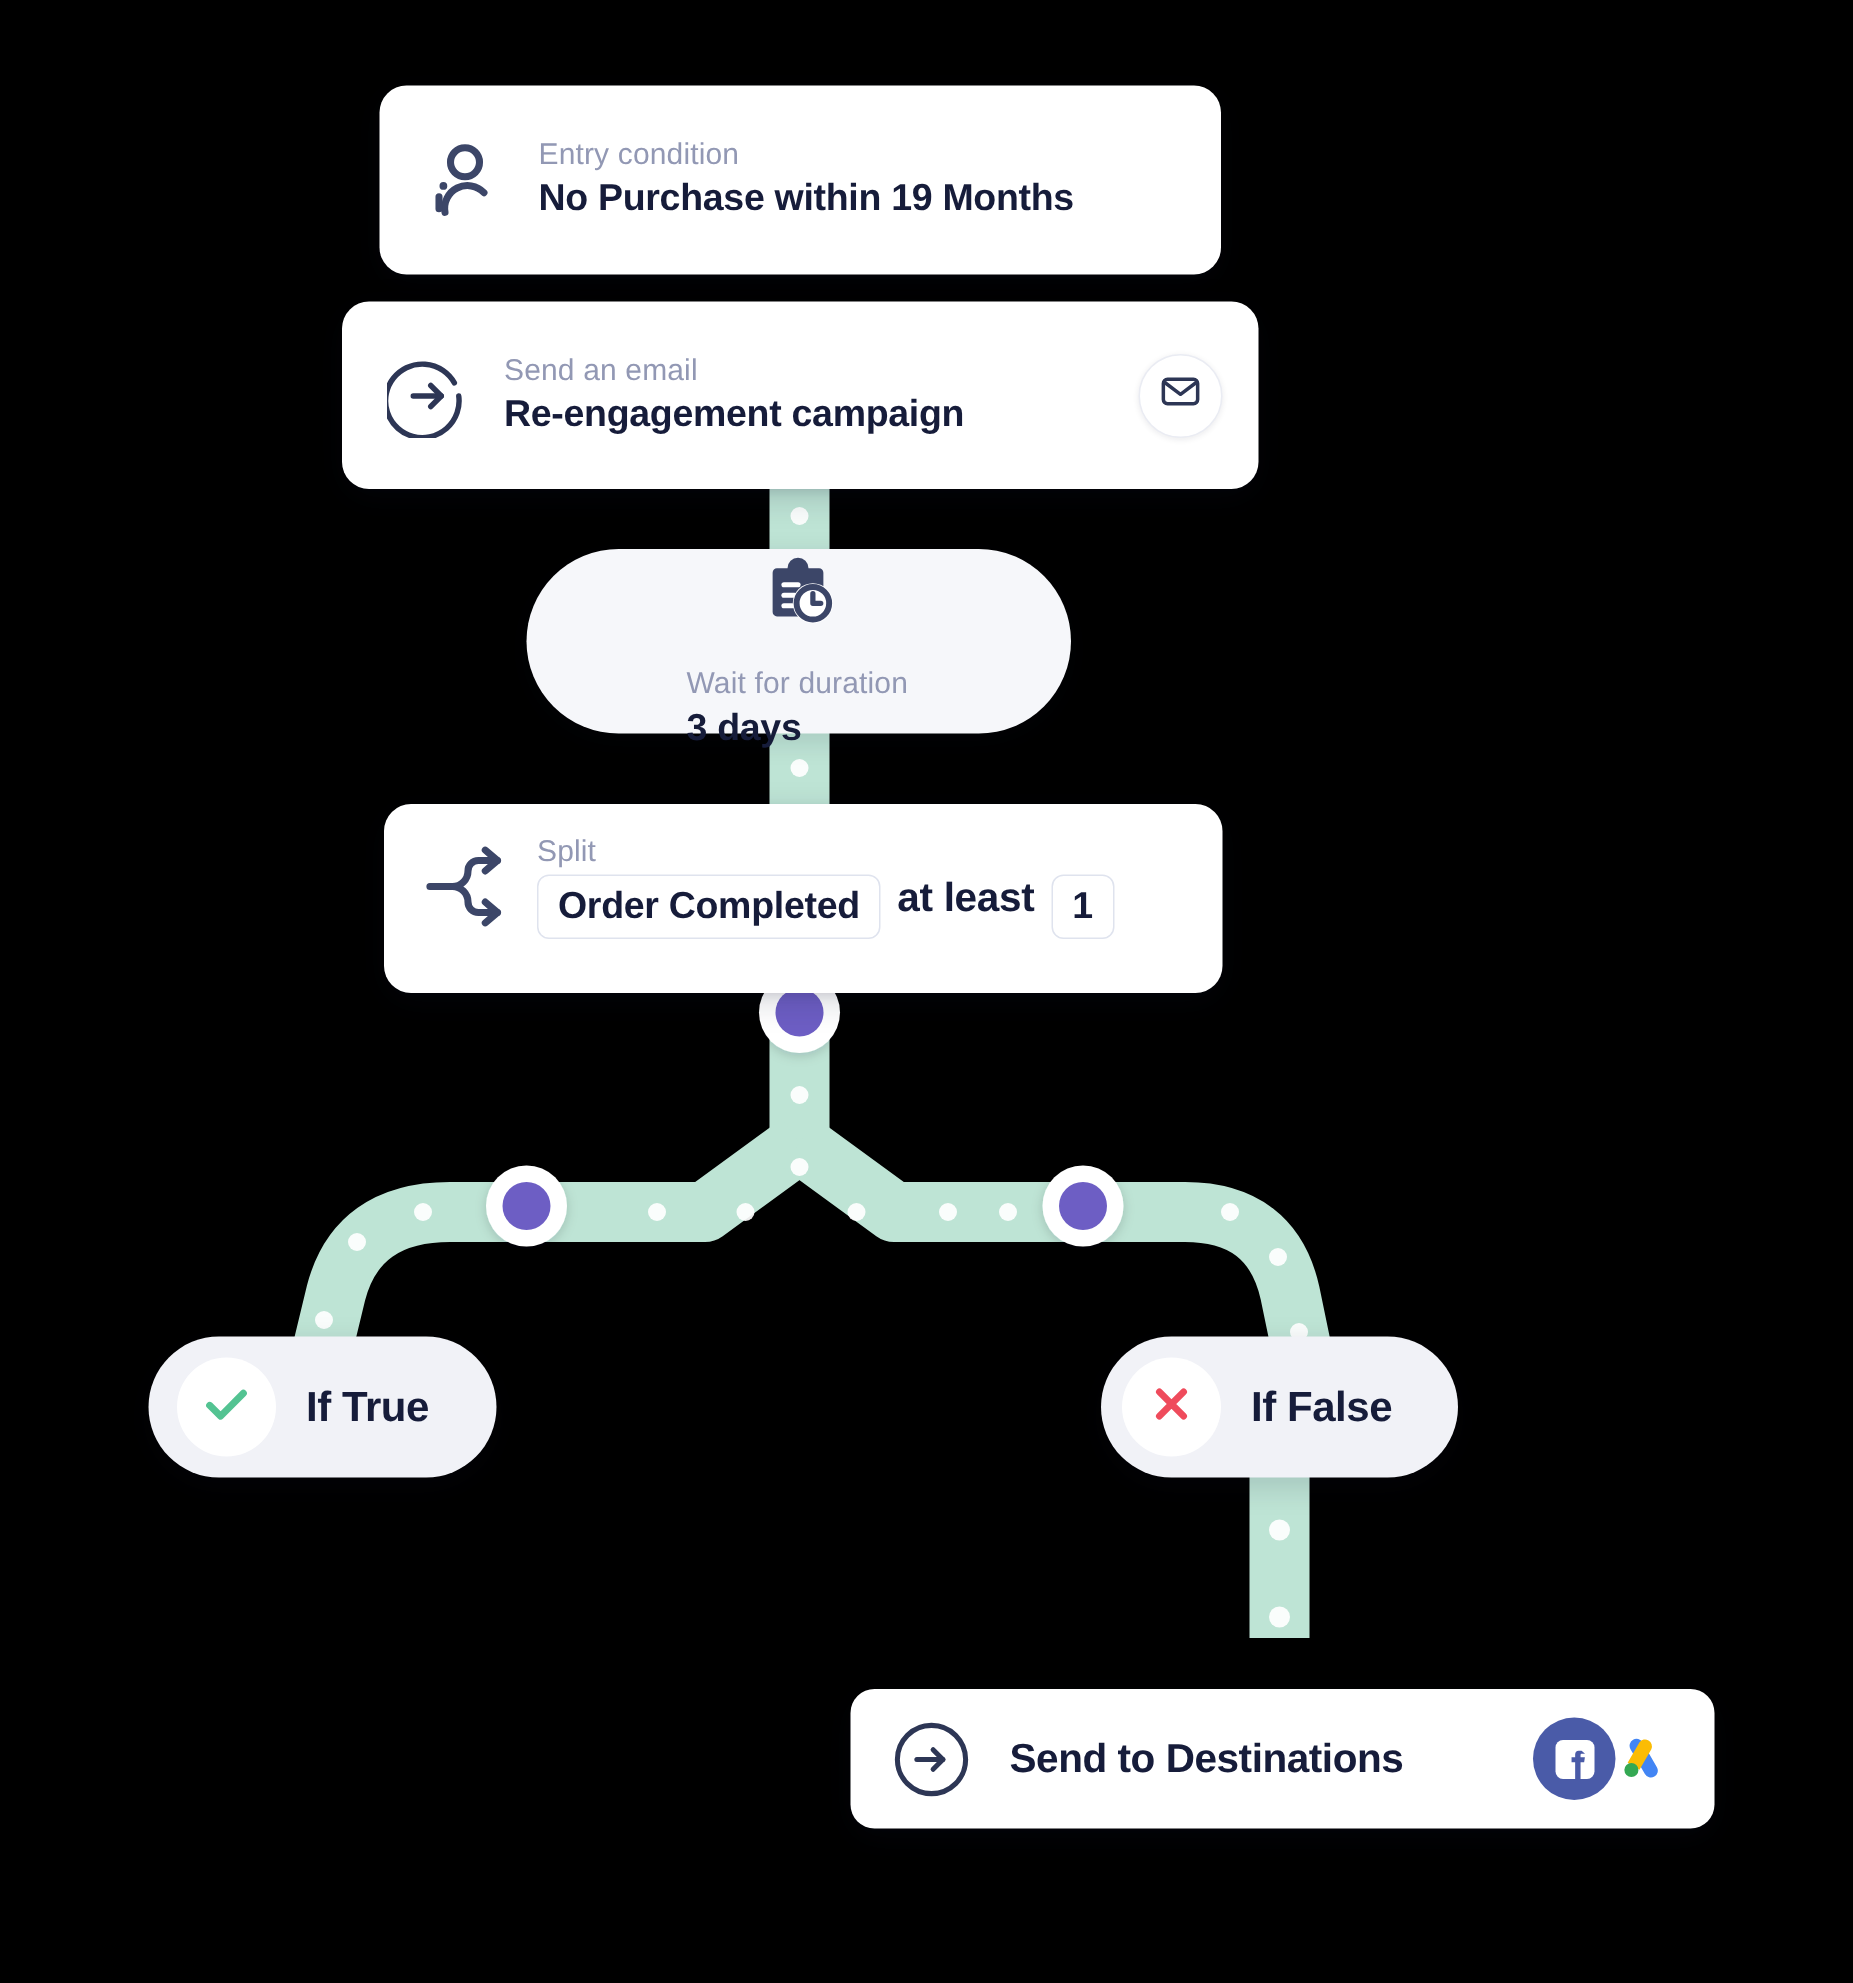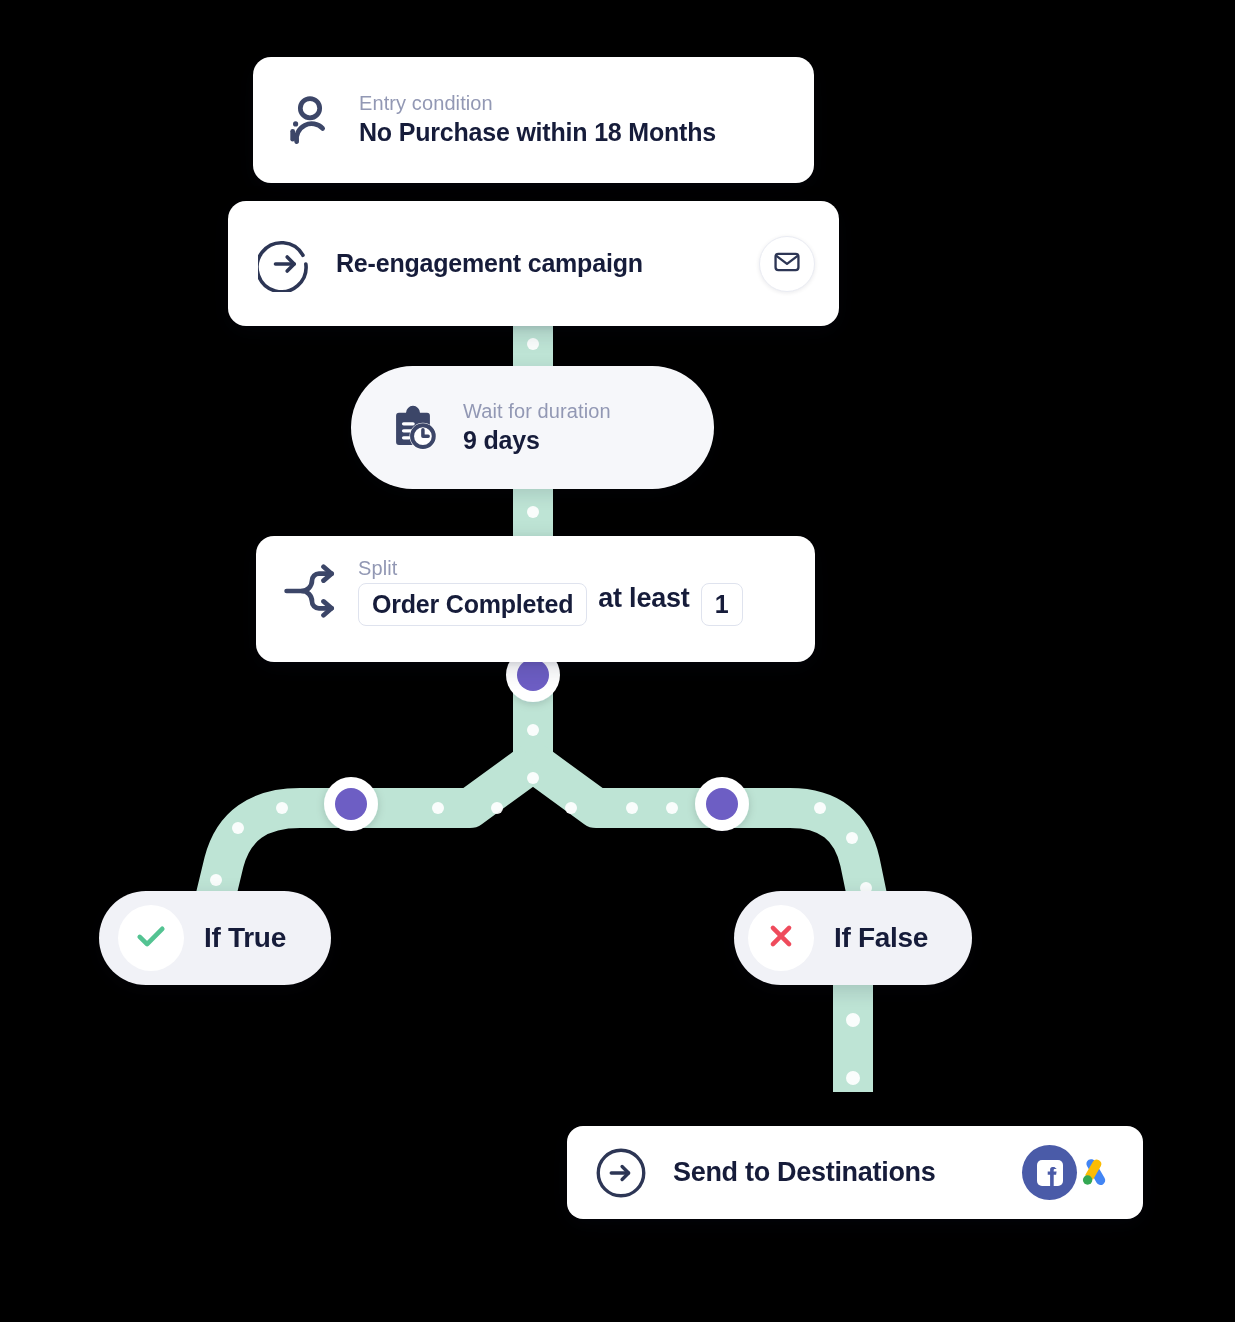--- a/index.html
+++ b/index.html
@@ -108,20 +108,21 @@
 
   
   #card-wait {
     left: 351px;  top: 366px;
     width: 363px; height: 123px;
     border-radius: 62px;
     background: #f6f7fa;
     box-shadow: 0 5px 18px rgba(18,22,48,0.13);
     padding: 0 36px 0 34px;
     gap: 22px;
+    flex-direction: column;
   }
   #card-wait .card-label { color: #9298b4; }
 
   
   #card-split {
     left: 256px;  top: 536px;
     width: 559px; height: 126px;
     padding: 0 22px 16px 26px;
     gap: 16px;
   }
@@ -316,33 +317,34 @@
     <div class="card-icon">
       <svg width="54" height="54" viewBox="0 0 48 48">
         <circle cx="24" cy="13.5" r="8.6" fill="none" stroke="#3c4668" stroke-width="4.2"></circle>
         <path d="M10.5 40.5 a13.5 13.5 0 0 1 25 -6.6" fill="none" stroke="#3c4668" stroke-width="4.2" stroke-linecap="round" transform="rotate(-12 24 34)"></path>
         <circle cx="11.2" cy="27.5" r="2.3" fill="#3c4668"></circle>
         <path d="M8.6 34 L8.6 41" stroke="#3c4668" stroke-width="4.2" stroke-linecap="round"></path>
       </svg>
     </div>
     <div class="card-text">
       <span class="card-label">Entry condition</span>
-      <span class="card-value">No Purchase within 18 Months</span>
+      <span class="card-value">No Purchase within 19 Months</span>
     </div>
   </div>
 
   <div class="card" id="card-email">
     <div class="card-icon">
       <svg width="56" height="56" viewBox="0 0 48 48">
         <path d="M38.5 16.5 A21 21 0 1 0 41 24" fill="none" stroke="#2d3655" stroke-width="3.1" stroke-linecap="round"></path>
         <path d="M15 24 H31" stroke="#2d3655" stroke-width="3.1" stroke-linecap="round"></path>
         <path d="M25 18 L31 24 L25 30" fill="none" stroke="#2d3655" stroke-width="3.1" stroke-linecap="round" stroke-linejoin="round"></path>
       </svg>
     </div>
     <div class="card-text">
+      <span class="card-label">Send an email</span>
       <span class="card-value">Re-engagement campaign</span>
     </div>
     <div class="email-badge">
       <span>
         <svg width="28" height="28" viewBox="0 0 24 24">
           <rect x="2.2" y="5" width="19.6" height="14" rx="2.4" fill="none" stroke="#2d3655" stroke-width="2"></rect>
           <path d="M3.2 7 L12 13.6 L20.8 7" fill="none" stroke="#2d3655" stroke-width="2" stroke-linecap="round" stroke-linejoin="round"></path>
         </svg>
       </span>
     </div>
@@ -357,21 +359,21 @@
         <rect x="14.5" y="19" width="11" height="2.9" rx="1.45" fill="#ffffff"></rect>
         <rect x="14.5" y="25" width="9" height="2.9" rx="1.45" fill="#ffffff"></rect>
         <rect x="14.5" y="31" width="7.5" height="2.9" rx="1.45" fill="#ffffff"></rect>
         <circle cx="32.5" cy="31" r="11.5" fill="#ffffff"></circle>
         <circle cx="32.5" cy="31" r="9.3" fill="none" stroke="#3c4668" stroke-width="3.4"></circle>
         <path d="M32.5 25.5 V31 H37" fill="none" stroke="#3c4668" stroke-width="3" stroke-linecap="round" stroke-linejoin="round"></path>
       </svg>
     </div>
     <div class="card-text">
       <span class="card-label">Wait for duration</span>
-      <span class="card-value">9 days</span>
+      <span class="card-value">3 days</span>
     </div>
   </div>
 
   <div class="card" id="card-split">
     <div class="card-icon">
       <svg width="60" height="54" viewBox="0 0 52 46">
         <path d="M4 23 H17 a9 9 0 0 0 9 -9 a6 6 0 0 1 6 -6 H43" fill="none" stroke="#3c4668" stroke-width="4.1" stroke-linecap="round" stroke-linejoin="round"></path>
         <path d="M36 2 L43 8 L36 14" fill="none" stroke="#3c4668" stroke-width="4.1" stroke-linecap="round" stroke-linejoin="round"></path>
         <path d="M17 23 a9 9 0 0 1 9 9 a6 6 0 0 0 6 6 H43" fill="none" stroke="#3c4668" stroke-width="4.1" stroke-linecap="round" stroke-linejoin="round"></path>
         <path d="M36 32 L43 38 L36 44" fill="none" stroke="#3c4668" stroke-width="4.1" stroke-linecap="round" stroke-linejoin="round"></path>

